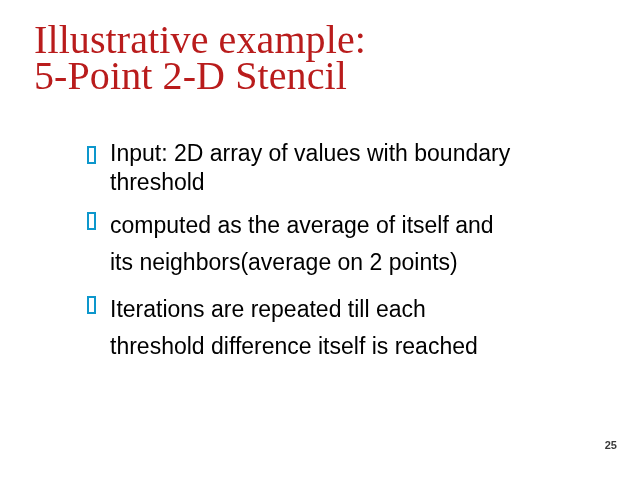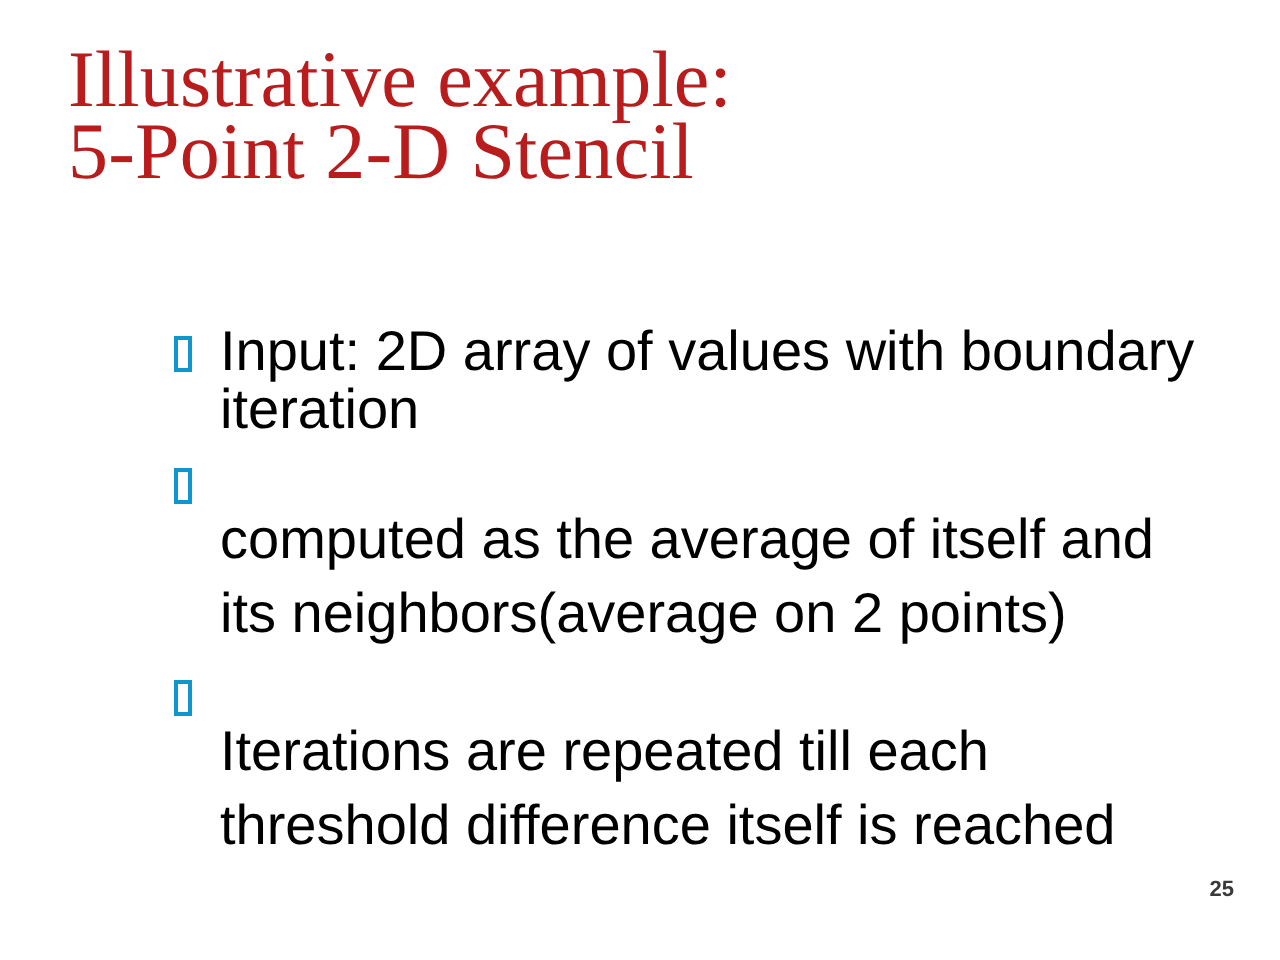--- a/index.html
+++ b/index.html
@@ -56,24 +56,23 @@
     left: 5px;
     top: 7px;
     width: 5px;
     height: 14px;
     border: 2px solid #0D97CC;
     box-sizing: content-box;
     display: block;
   }
   .bullet-text {
     font-family: "Liberation Sans", sans-serif;
-    font-size: 28px;
+    font-size: 23px;
     color: #000000;
     display: block;
-    margin-top: 22px;
   }
   .bullet-line {
     display: block;
     white-space: nowrap;
   }
   
   .lh-tight .bullet-line {
     line-height: 29px;
   }
   
@@ -103,21 +102,21 @@
     <div class="title-line">Illustrative example:</div>
     <div class="title-line">5-Point 2-D Stencil</div>
   </div>
 
   <div class="body-block">
 
     <div class="bullet-row lh-tight">
       <span class="bullet-glyph"></span>
       <span class="bullet-text">
         <span class="bullet-line">Input: 2D array of values with boundary</span>
-        <span class="bullet-line">iteration</span>
+        <span class="bullet-line">threshold</span>
       </span>
     </div>
 
     <div class="bullet-row lh-loose">
       <span class="bullet-glyph"></span>
       <span class="bullet-text">
         <span class="bullet-line">computed as the average of itself and</span>
         <span class="bullet-line">its neighbors(average on 2 points)</span>
       </span>
     </div>

